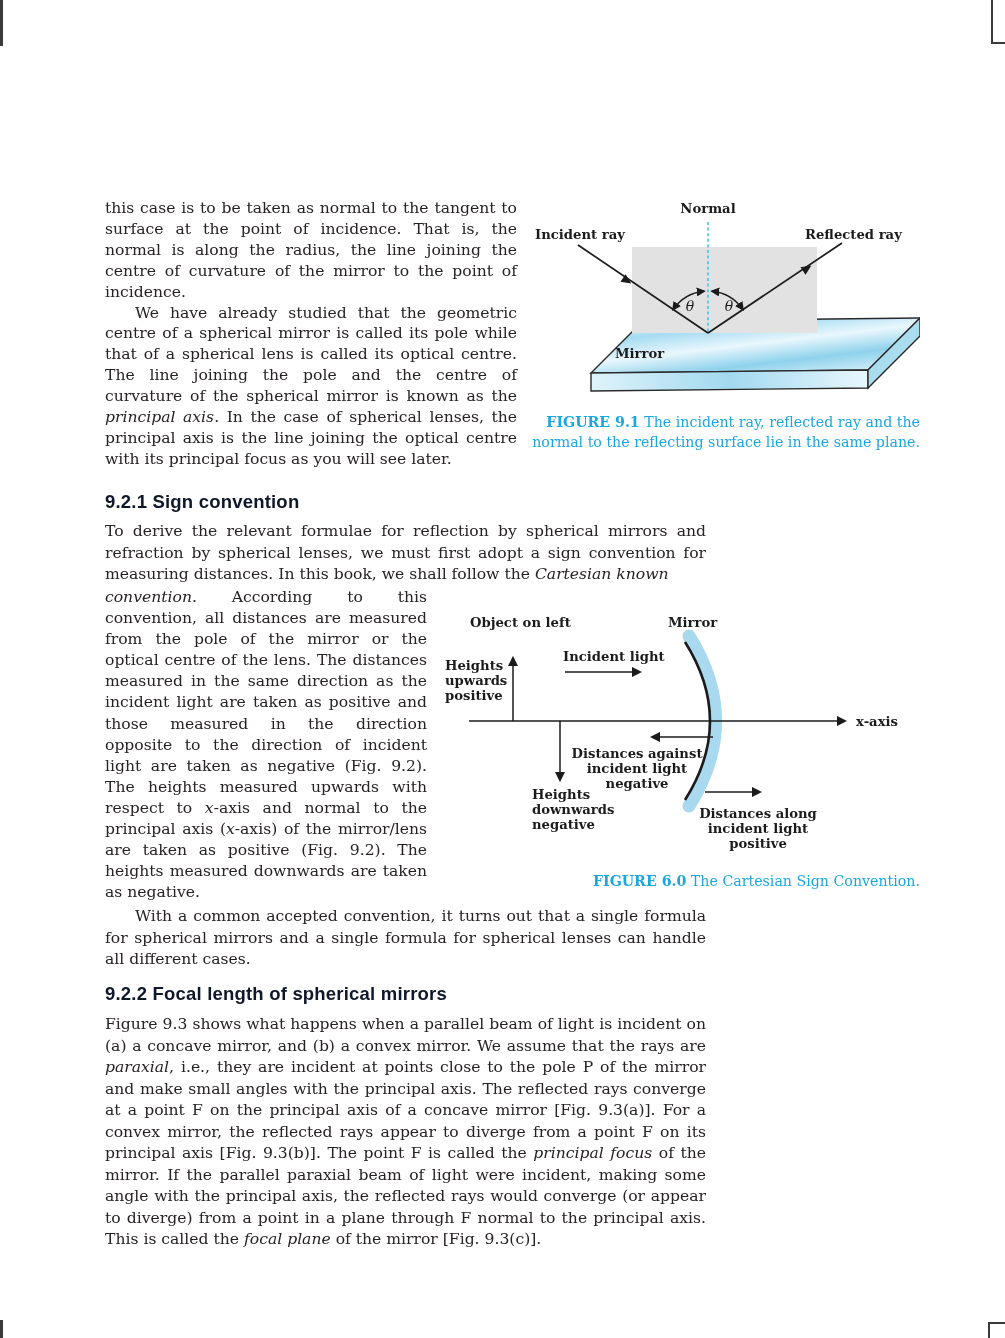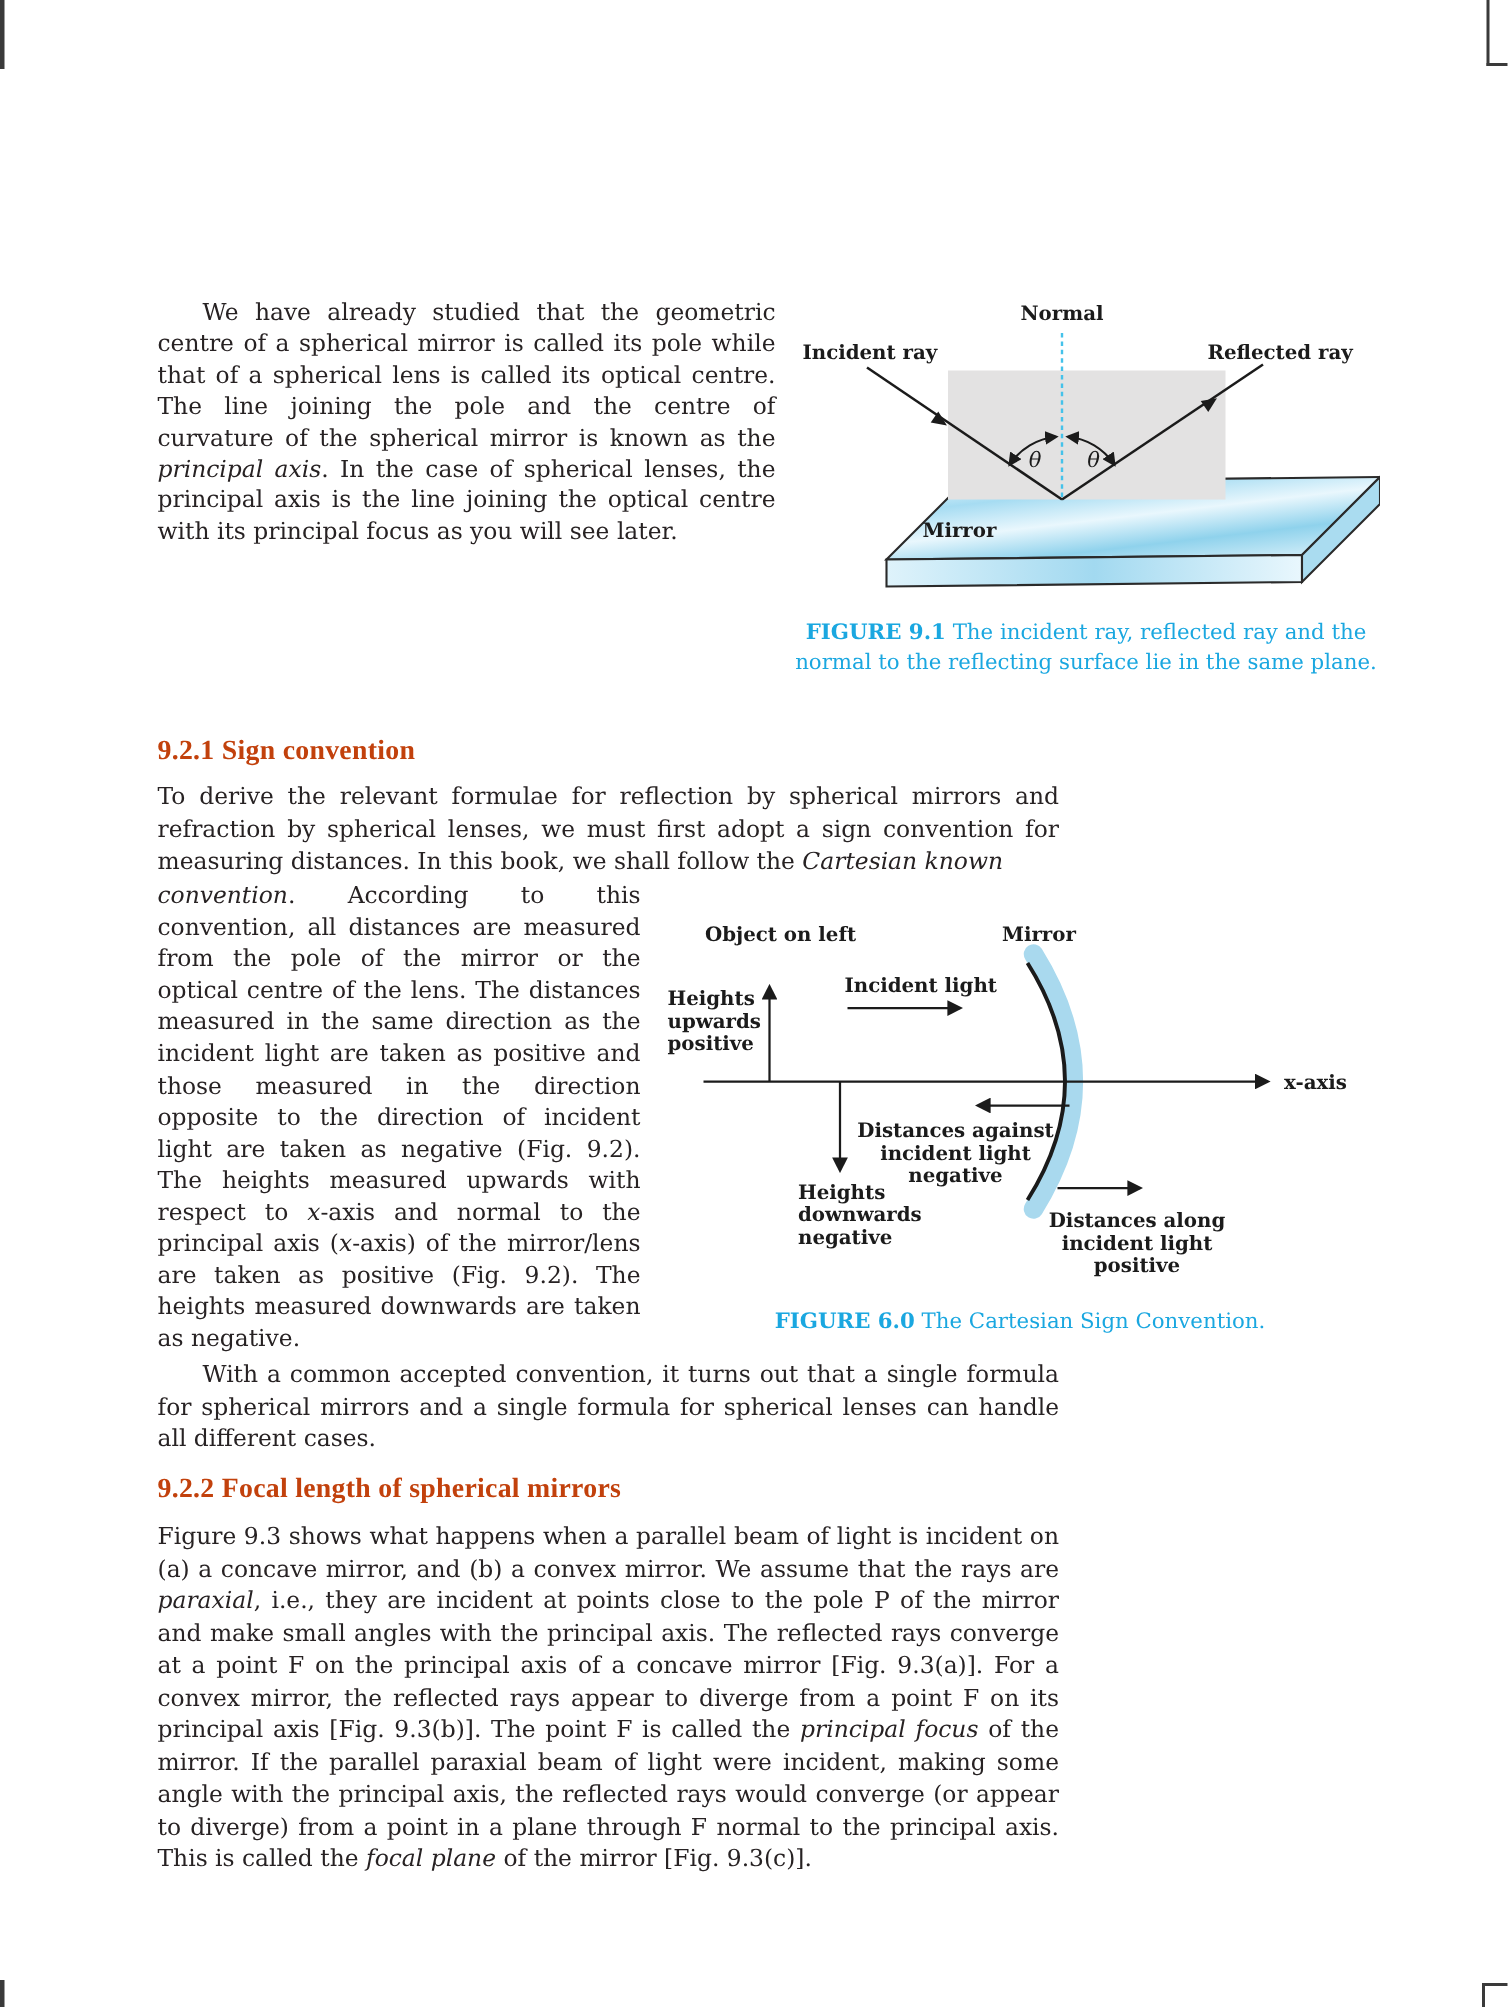--- a/index.html
+++ b/index.html
@@ -9,41 +9,42 @@
     overflow:hidden;
   }
   .abs{position:absolute;}
   .body-text{font-size:15.6px;line-height:21.5px;text-align:justify;}
   .body-text p{margin:0;}
   .tight{line-height:20.9px;}
   .indent{text-indent:30px;}
   em{font-style:italic;}
   strong{font-weight:bold;}
   h2.sec{
-    margin:0;font-family:Liberation Serif, serif;
-    font-size:18.5px;font-weight:bold;color:#c2410c;letter-spacing:.2px;
+    margin:0;font-family:Liberation Sans, sans-serif;
+    font-size:18.5px;font-weight:bold;color:#0f172a;letter-spacing:.2px;
   }
   .caption{
-    font-size:14.2px;line-height:19.6px;color:#1aa7e0;text-align:center;
+    font-size:14.2px;line-height:19.6px;color:#1aa7e0;text-align:right;
   }
   .figlabel{font-family:"DejaVu Serif","Liberation Serif",serif;font-size:13.2px;fill:#1b1b1b;}
   .figlabel-b{font-weight:bold;}
   .theta{font-style:italic;font-size:14px;}
   .cropmark{background:#3a3a3a;}
   .corner{border-color:#3a3a3a;border-style:solid;border-width:0;}
 </style>
 </head>
 <body>
 
 <div class="abs cropmark" style="left:0;top:0;width:3px;height:46px;"></div>
 <div class="abs corner" style="left:991px;top:0;width:13px;height:42px;border-left-width:2px;border-bottom-width:2px;"></div>
 <div class="abs cropmark" style="left:0;top:1320px;width:3px;height:18px;"></div>
 <div class="abs corner" style="left:988px;top:1322px;width:17px;height:16px;border-left-width:2px;border-top-width:2px;"></div>
 
 <div class="abs body-text tight" style="left:105px;top:198px;width:412px;">
+  <p><span>this case is to be taken as normal to the tangent to surface at the point of incidence. That is, the normal is along the radius, the line joining the centre of curvature of the mirror to the point of incidence.</span></p>
   <p class="indent"><span>We have already studied that the geometric centre of a spherical mirror is called its pole while that of a spherical lens is called its optical centre. The line joining the pole and the centre of curvature of the spherical mirror is known as the </span><em>principal axis</em><span>. In the case of spherical lenses, the principal axis is the line joining the optical centre with its principal focus as you will see later.</span></p>
 </div>
 
 <div class="abs" style="left:530px;top:195px;width:390px;height:215px;">
   <svg width="390" height="215" viewBox="0 0 390 215">
     <defs>
       <linearGradient id="slabTop" x1="0" y1="0" x2="0.7" y2="1">
         <stop offset="0" stop-color="#ffffff"></stop>
         <stop offset="0.3" stop-color="#a6dcf2"></stop>
         <stop offset="0.55" stop-color="#e9f7fd"></stop>

